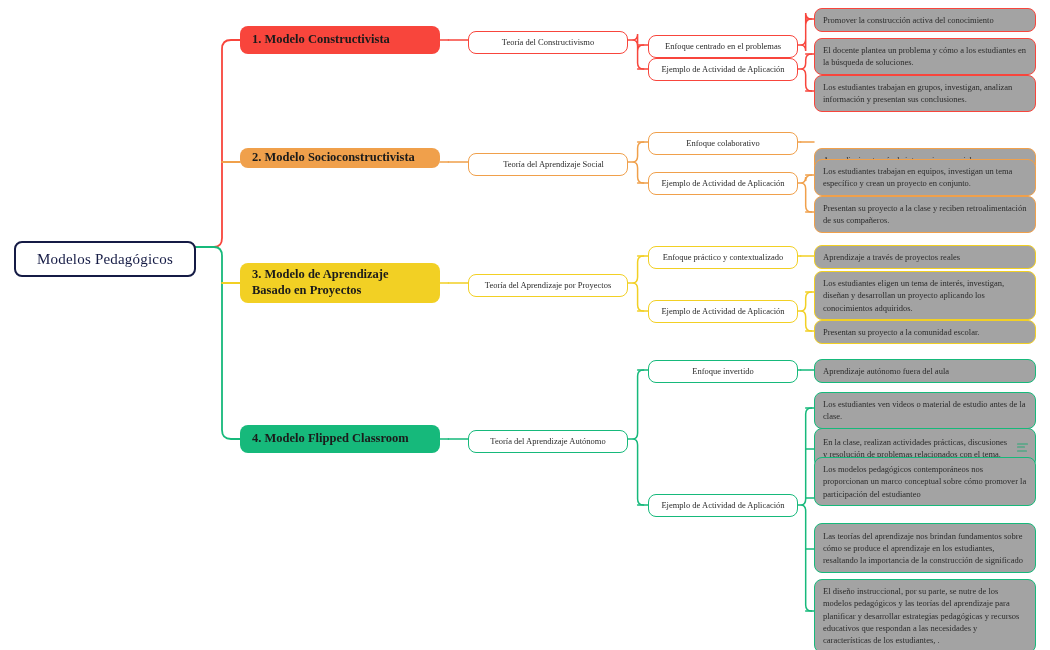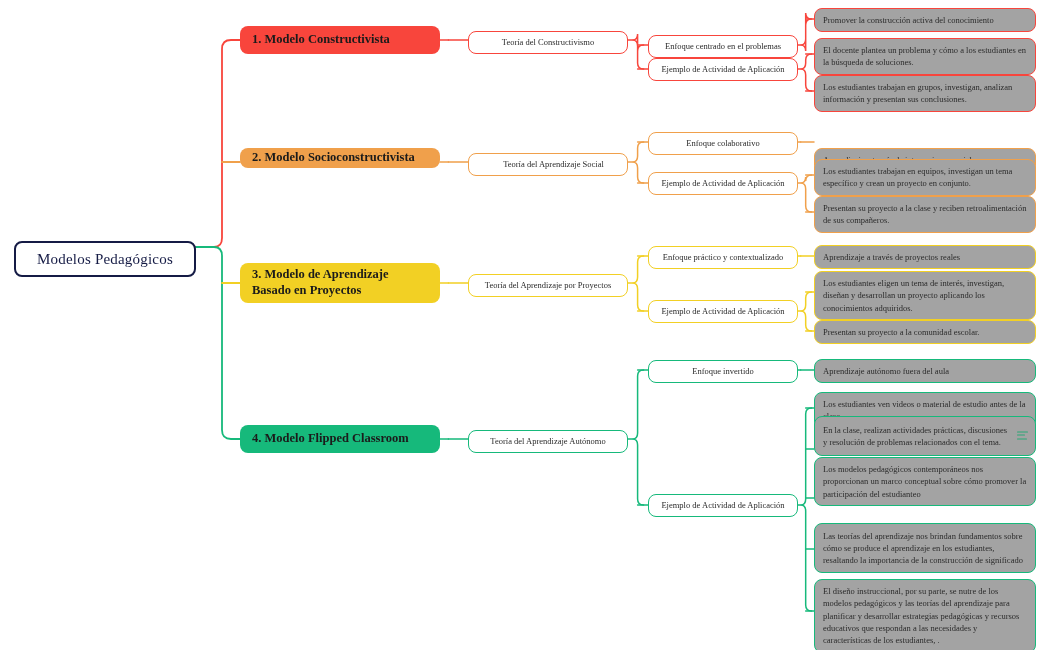--- a/index.html
+++ b/index.html
@@ -214,21 +214,21 @@
       </div>
       <div class="node l4" style="top: 359px; min-height: 20px; border-color: rgb(22, 185, 123);">
         <span class="txt">Aprendizaje autónomo fuera del aula</span>
       </div>
       <div class="node l3" style="top: 494px; min-height: 20px; border-color: rgb(22, 185, 123); justify-content: center; text-align: center;">
         <span class="txt">Ejemplo de Actividad de Aplicación</span>
       </div>
       <div class="node l4" style="top: 392px; min-height: 30px; border-color: rgb(22, 185, 123);">
         <span class="txt">Los estudiantes ven videos o material de estudio antes de la clase.</span>
       </div>
-      <div class="node l4" style="top: 416px; min-height: 40px; border-color: rgb(22, 185, 123); padding-right: 22px;">
+      <div class="node l4" style="top: 428px; min-height: 40px; border-color: rgb(22, 185, 123); padding-right: 22px;">
         <span class="txt">En la clase, realizan actividades prácticas, discusiones y resolución de problemas relacionados con el tema.</span>
         <span class="leaf-icon">
           <i></i>
           <i></i>
           <i></i>
         </span>
       </div>
       <div class="node l4" style="top: 457px; min-height: 40px; border-color: rgb(22, 185, 123);">
         <span class="txt">Los modelos pedagógicos contemporáneos nos proporcionan un marco conceptual sobre cómo promover la participación del estudianteo</span>
       </div>

